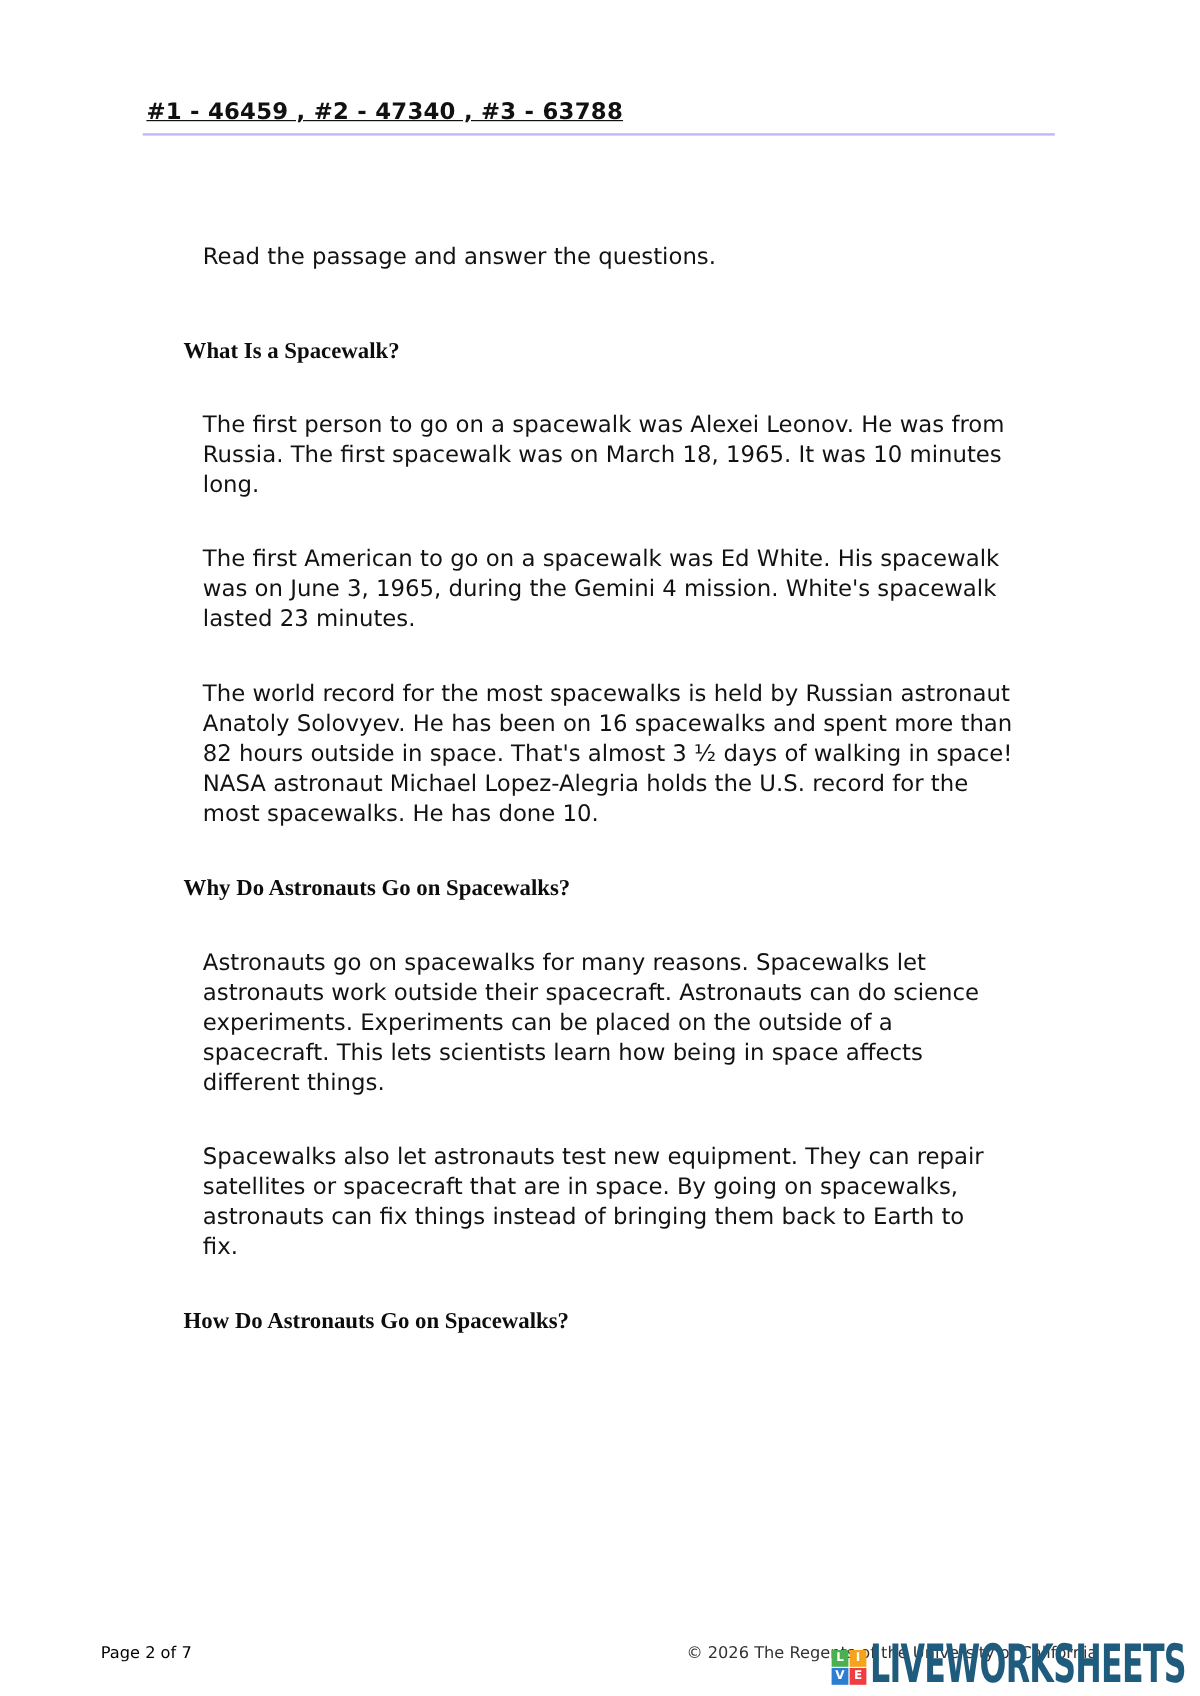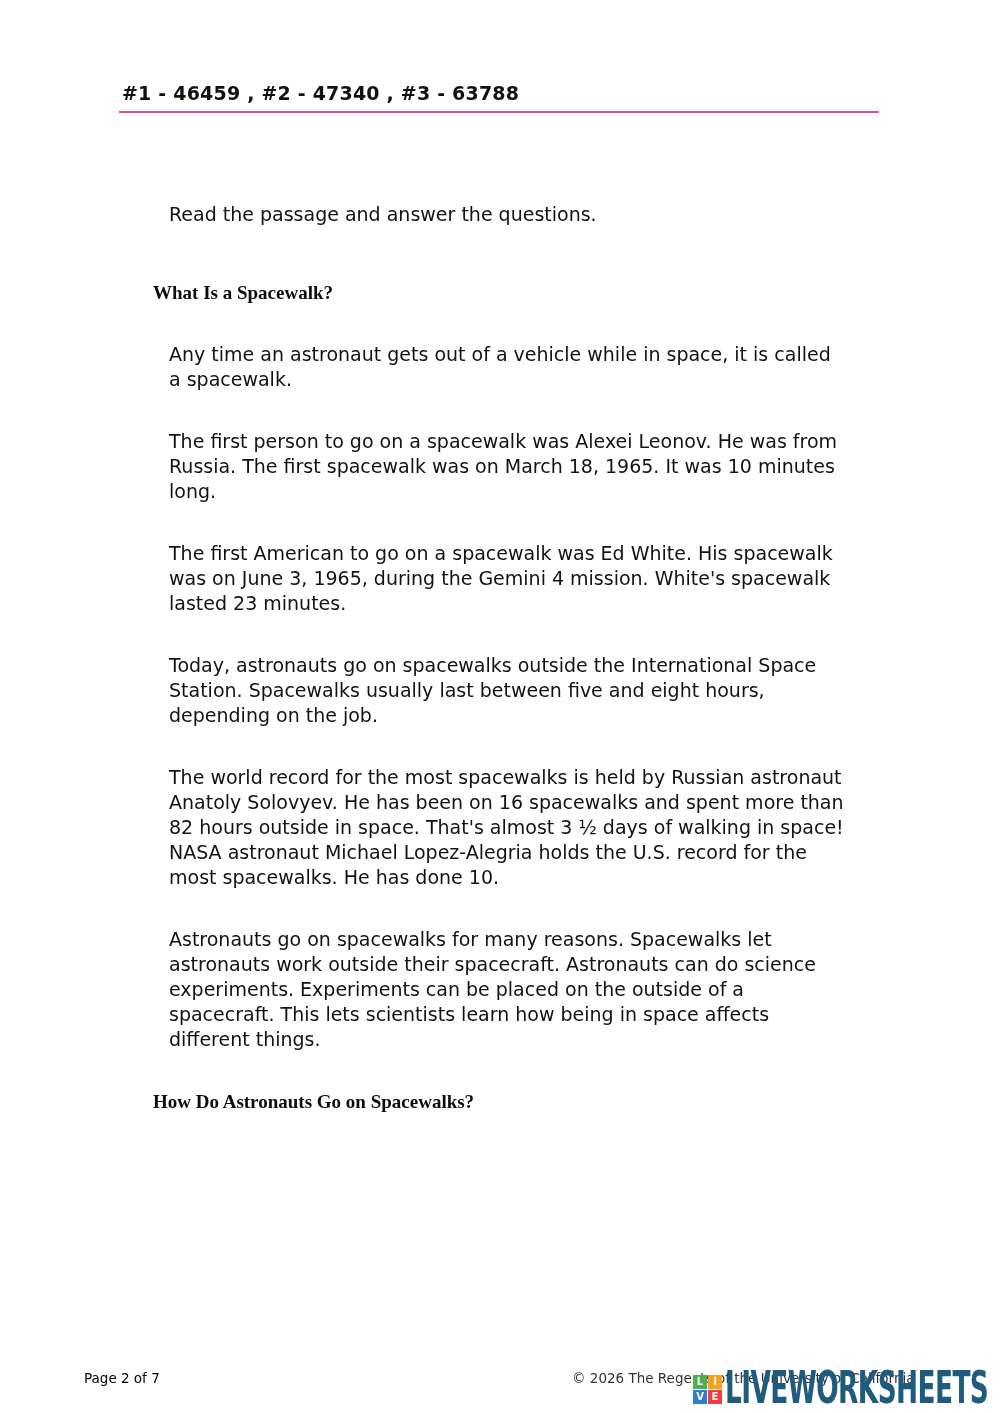--- a/index.html
+++ b/index.html
@@ -16,22 +16,23 @@
     color: #121212;
     overflow: hidden;
   }
 
   
   .doc-header {
     position: absolute;
     left: 119px;
     top: 82px;
     width: 760px;
-    border-bottom: 2px solid #ec4899;
+    border-bottom: 2px solid #c4b5fd;
     padding-bottom: 7px;
+    text-decoration: underline;
   }
   .doc-header .title {
     font-weight: bold;
     font-size: 19px;
     letter-spacing: 0.2px;
     color: #111111;
     padding-left: 3px;
     white-space: nowrap;
   }
 
@@ -127,48 +128,48 @@
 
   <div class="doc-header">
     <div class="title">#1 - 46459 , #2 - 47340 , #3 - 63788</div>
   </div>
 
   <div class="content">
     <p class="intro">Read the passage and answer the questions.</p>
 
     <h2>What Is a Spacewalk?</h2>
 
-    <p>Any time an astronaut gets out of a vehicle while in space, it is called
-a spacewalk.</p>
 
     <p>The first person to go on a spacewalk was Alexei Leonov. He was from
 Russia. The first spacewalk was on March 18, 1965. It was 10 minutes
 long.</p>
 
     <p>The first American to go on a spacewalk was Ed White. His spacewalk
 was on June 3, 1965, during the Gemini 4 mission. White's spacewalk
 lasted 23 minutes.</p>
 
-    <p>Today, astronauts go on spacewalks outside the International Space
-Station. Spacewalks usually last between five and eight hours,
-depending on the job.</p>
 
     <p>The world record for the most spacewalks is held by Russian astronaut
 Anatoly Solovyev. He has been on 16 spacewalks and spent more than
 82 hours outside in space. That's almost 3 ½ days of walking in space!
 NASA astronaut Michael Lopez-Alegria holds the U.S. record for the
 most spacewalks. He has done 10.</p>
 
+    <h2>Why Do Astronauts Go on Spacewalks?</h2>
 
     <p>Astronauts go on spacewalks for many reasons. Spacewalks let
 astronauts work outside their spacecraft. Astronauts can do science
 experiments. Experiments can be placed on the outside of a
 spacecraft. This lets scientists learn how being in space affects
 different things.</p>
 
+    <p>Spacewalks also let astronauts test new equipment. They can repair
+satellites or spacecraft that are in space. By going on spacewalks,
+astronauts can fix things instead of bringing them back to Earth to
+fix.</p>
 
     <h2>How Do Astronauts Go on Spacewalks?</h2>
   </div>
 
   <div class="footer-page">Page 2 of 7</div>
 
   <div class="footer-copyright">© 2026 The Regents of the University of California</div>
 
   <div class="logo">
     <div class="logo-blocks">

